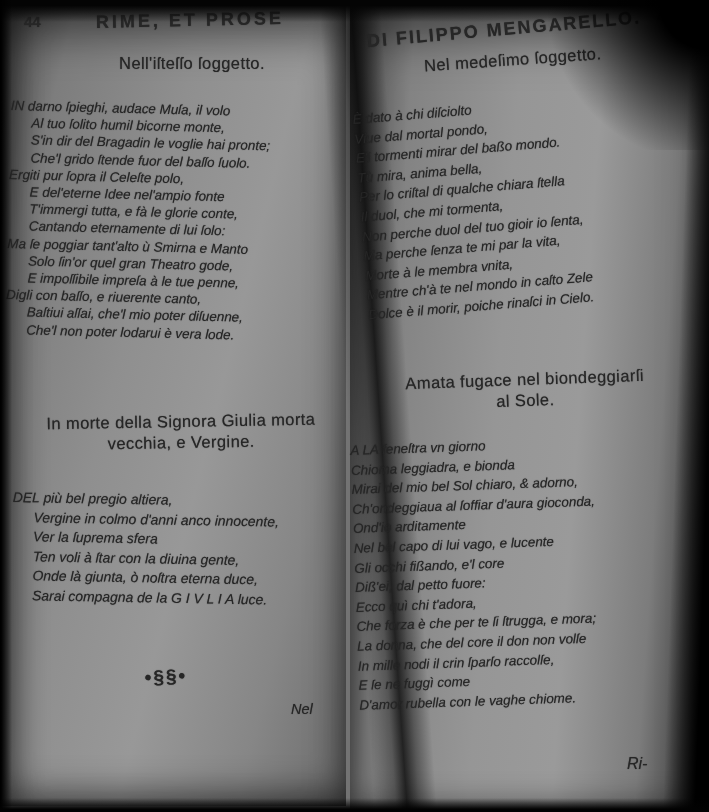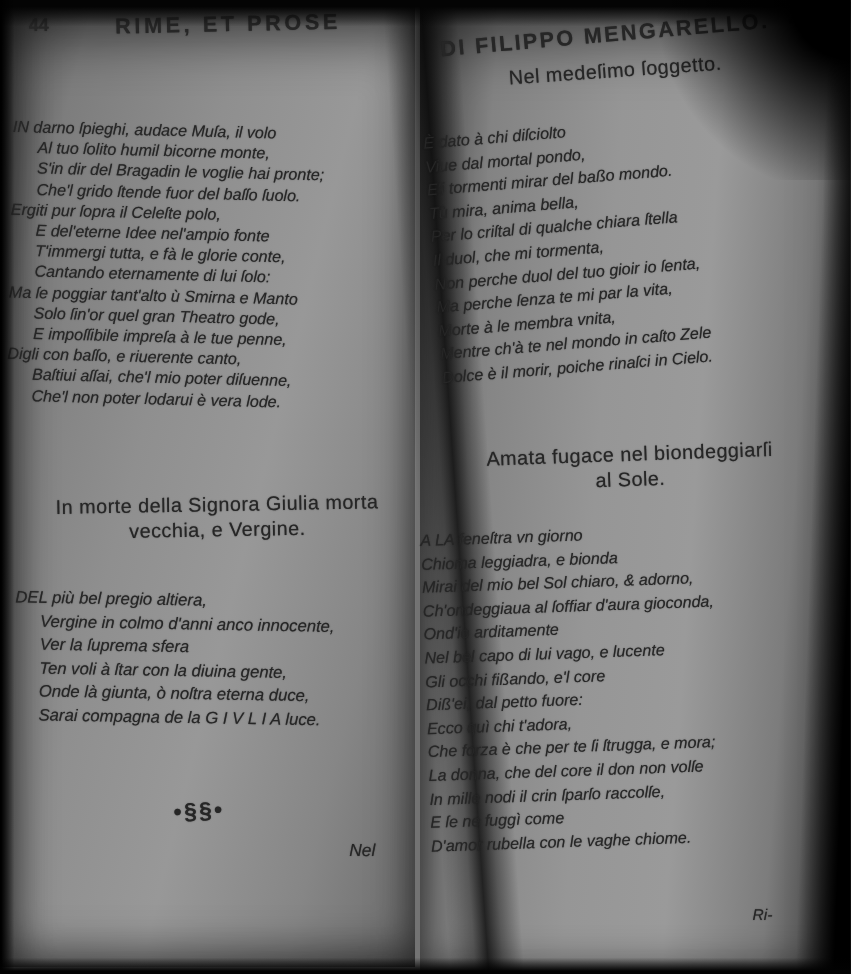--- a/index.html
+++ b/index.html
@@ -51,34 +51,35 @@
   .l-h2{left:38px;top:411px;width:286px;transform:rotate(-1deg);}
   .l-p2{left:13px;top:488px;width:332px;font-size:13.9px;transform:rotate(1deg);transform-origin:0 0;}
   .l-orn{left:124px;top:666px;width:84px;transform:rotate(-3deg);}
   .l-cw{left:291px;top:701px;}
   
   .r-head{left:356px;top:32px;width:330px;display:flex;justify-content:center;align-items:baseline;gap:16px;transform:rotate(-5deg);transform-origin:0 50%;}
   .r-h1{left:388px;top:58px;width:250px;transform:rotate(-4deg);transform-origin:0 50%;}
   .r-p1{left:352px;top:110px;width:345px;transform:rotate(-4.6deg);transform-origin:0 0;}
   .r-h2{left:396px;top:369px;width:258px;transform:rotate(-2deg);}
   .r-p2{left:350px;top:441px;width:352px;transform:rotate(-2deg);transform-origin:0 0;}
-  .r-cw{left:627px;top:755px;font-size:13px;}
+  .r-cw{left:627px;top:755px;font-size:16px;}
 </style>
 </head>
 <body>
 
 <div class="photo">
 
   <div class="layer page-left"></div>
   <div class="layer page-right"></div>
   <div class="layer gutter"></div>
 
   <div class="tb ink folio l-folio">44</div>
   <div class="tb ink running-title l-title">RIME, ET PROSE</div>
 
+  <div class="tb ink sec-heading l-h1">Nell'iſteſſo ſoggetto.</div>
   <div class="tb ink poem lh17 l-p1">
       <div class="vline" style="padding-left: 0px;">IN darno ſpieghi, audace Muſa, il volo</div>
       <div class="vline" style="padding-left: 21px;">Al tuo ſolito humil bicorne monte,</div>
       <div class="vline" style="padding-left: 21px;">S'in dir del Bragadin le voglie hai pronte;</div>
       <div class="vline" style="padding-left: 21px;">Che'l grido ſtende fuor del baſſo ſuolo.</div>
       <div class="vline" style="padding-left: 0px;">Ergiti pur ſopra il Celeſte polo,</div>
       <div class="vline" style="padding-left: 21px;">E del'eterne Idee nel'ampio fonte</div>
       <div class="vline" style="padding-left: 21px;">T'immergi tutta, e fà le glorie conte,</div>
       <div class="vline" style="padding-left: 21px;">Cantando eternamente di lui ſolo:</div>
       <div class="vline" style="padding-left: 0px;">Ma ſe poggiar tant'alto ù Smirna e Manto</div>

